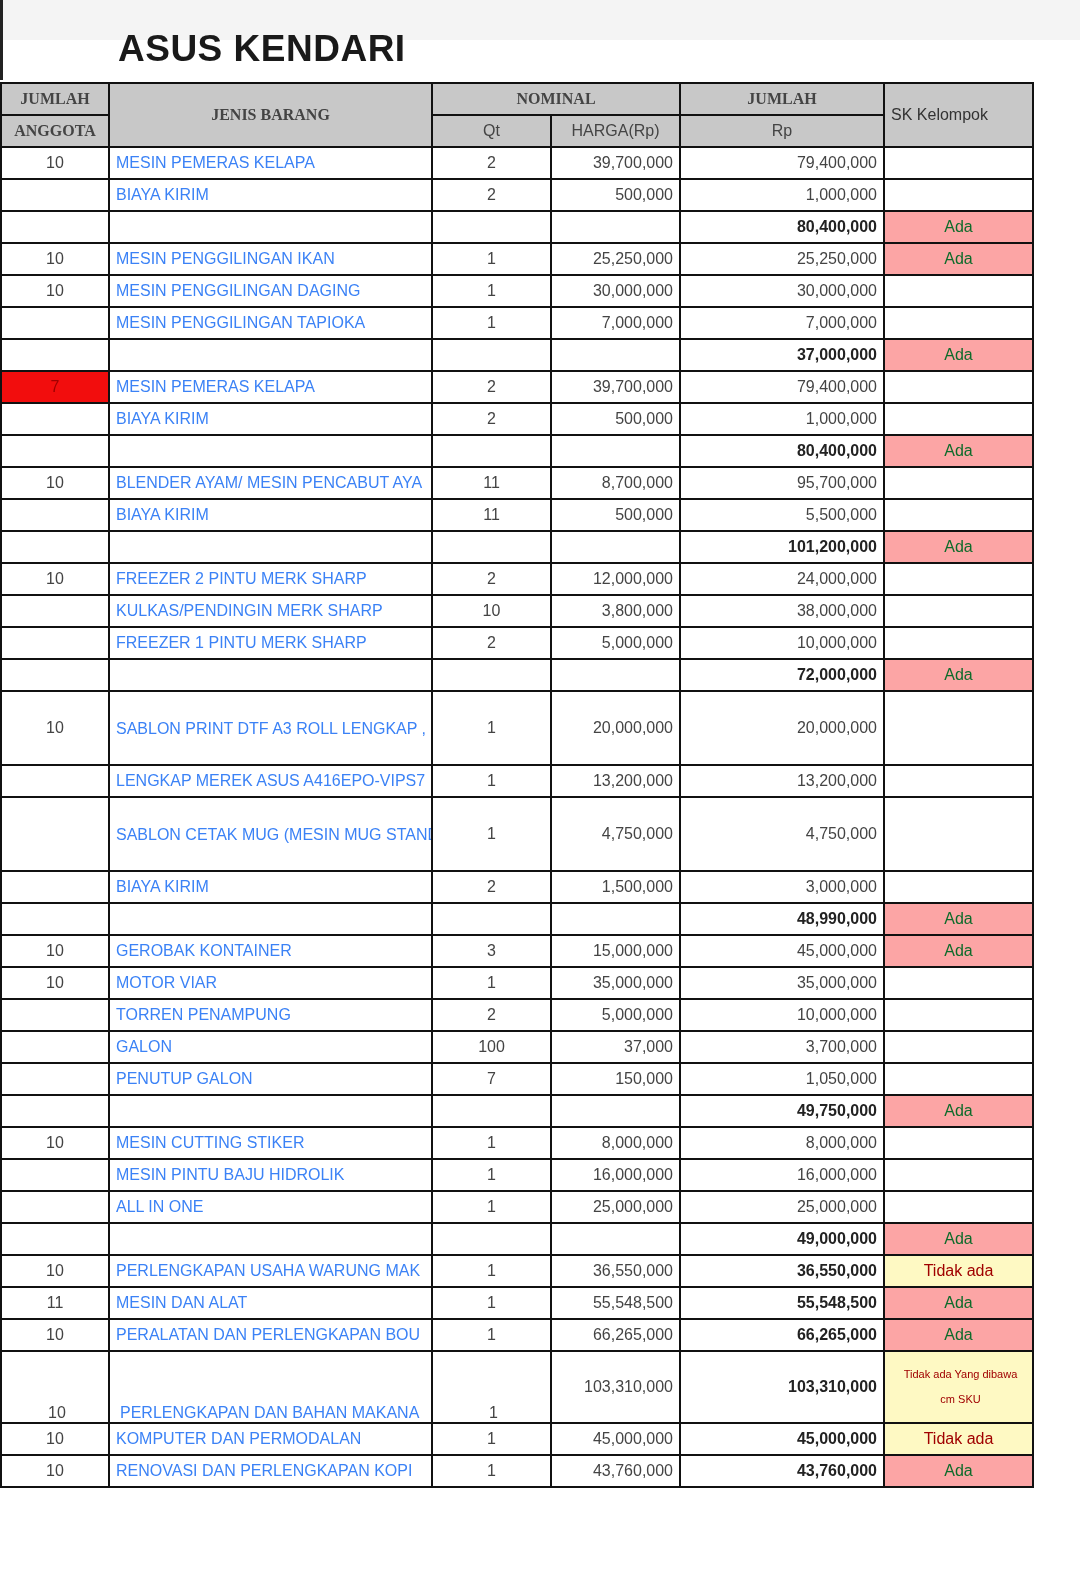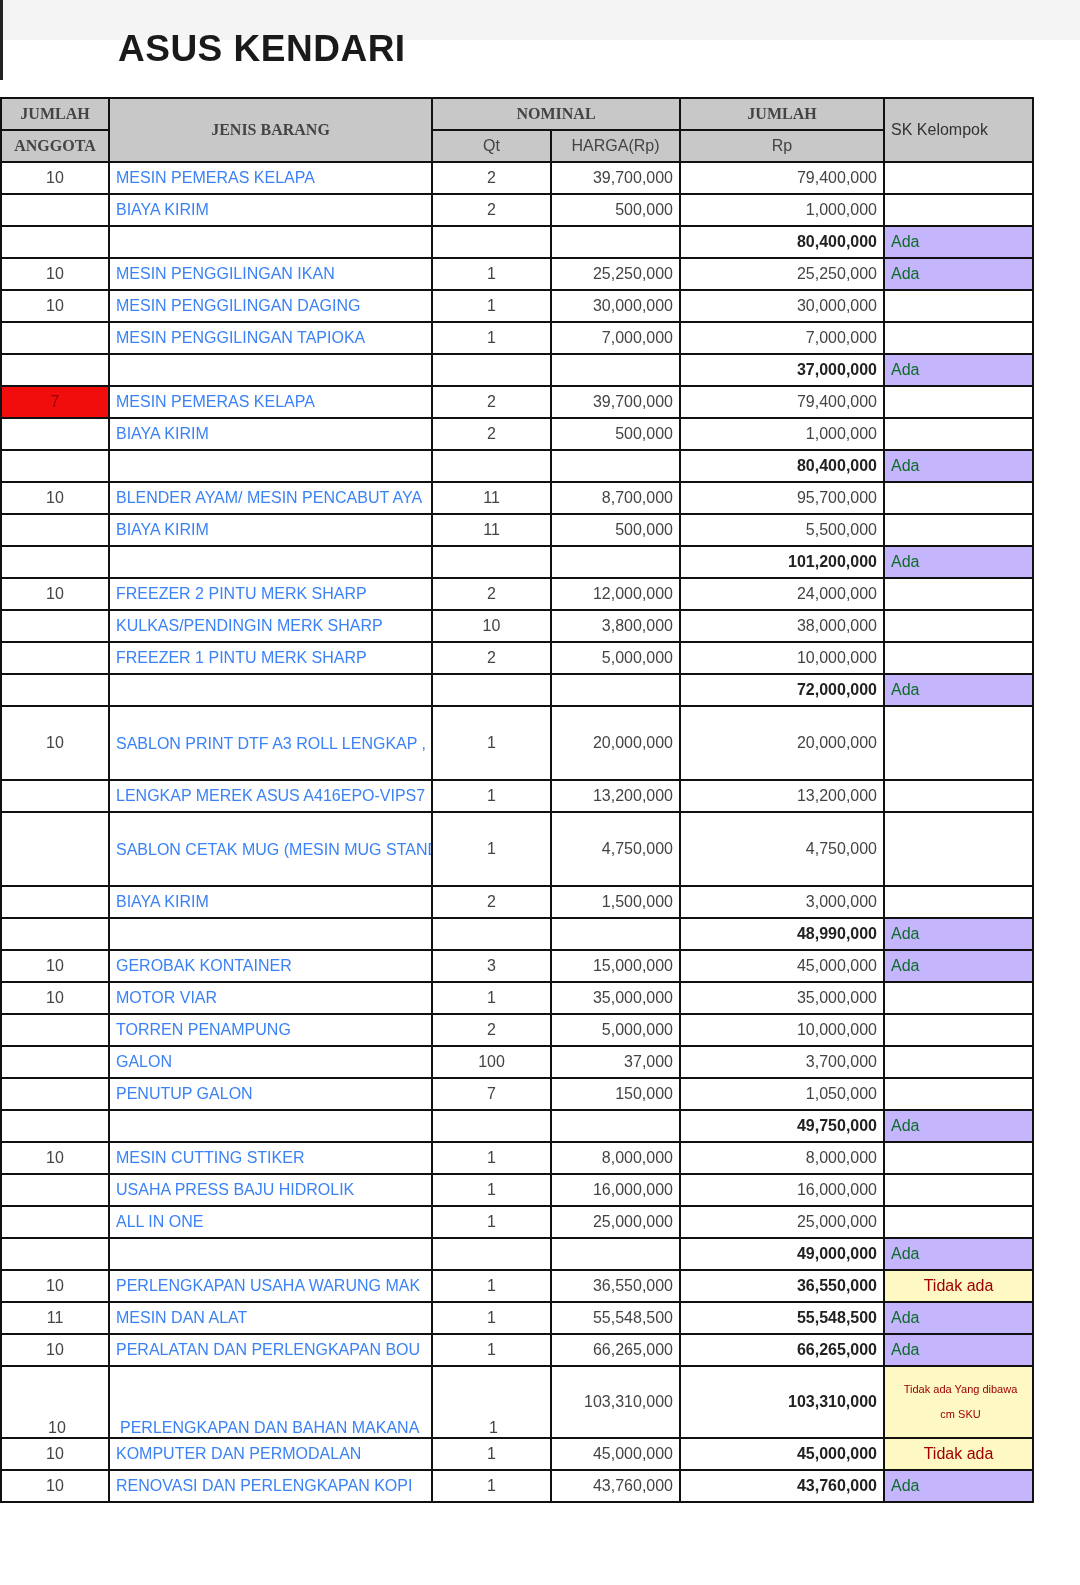--- a/index.html
+++ b/index.html
@@ -7,37 +7,37 @@
     width:1080px; height:1585px; background:#ffffff; position:relative; overflow:hidden;
     font-family:"Liberation Sans", sans-serif; color:#333;
   }
   .top-band { position:absolute; left:0; top:0; width:1080px; height:40px; background:#f4f4f4; }
   .left-edge { position:absolute; left:0; top:0; width:3px; height:80px; background:#222; }
   .title {
     position:absolute; left:118px; top:28px; font-size:37px; font-weight:bold; color:#1a1a1a;
     font-family:"Liberation Sans", sans-serif; letter-spacing:0.5px;
   }
   table.sheet {
-    position:absolute; left:0; top:97px; width:1032px; border-collapse:collapse; table-layout:fixed;
+    position:absolute; left:0; top:82px; width:1032px; border-collapse:collapse; table-layout:fixed;
   }
   table.sheet td, table.sheet th {
     border:2px solid #111; padding:0 6px; height:30px; font-size:16px; overflow:hidden; white-space:nowrap;
   }
   th {
     background:#c8c8c8; font-family:"Liberation Serif", serif; font-weight:bold; color:#444; font-size:17px;
     height:28px;
   }
   th.sub { font-family:"Liberation Sans", sans-serif; font-weight:normal; font-size:15px; color:#444;margin-top:43px; }
   th.sk { font-family:"Liberation Sans", sans-serif; font-weight:normal; font-size:21px; color:#333; text-align:left; padding-left:2px; }
   td.num { text-align:right; padding-right:10px; color:#444; }
   td.ctr { text-align:center; color:#444; }
   td.name { text-align:left; color:#3b82f6; font-size:15.5px; padding-left:3px; }
   td.wrap { white-space:normal; line-height:27px; }
   td.bold { font-weight:bold; color:#222; }
-  td.ada { background:#c4b5fd; color:#0d6b2a; font-size:20px; }
+  td.ada { background:#fca5a5; color:#0d6b2a; text-align:center; font-size:20px; }
   td.tidak { background:#fef9c3; color:#a00000; text-align:center; font-size:20px; }
   td.tidak.small { font-size:11px; line-height:25px; white-space:normal; }
   td.redcell { background:#f20d0d; color:#a00000; text-align:center; }
   tr.subtotal td { height:30px; }
   tr.tall td { height:72px; }
   tr.tall2 td { height:70px;padding-left:10px; }
   td.bottom { vertical-align:bottom; padding-bottom:2px; }
 </style>
 </head>
 <body>
@@ -298,21 +298,21 @@
       <tr>
         <td class="ctr">10</td>
         <td class="name">MESIN CUTTING STIKER</td>
         <td class="ctr">1</td>
         <td class="num">8,000,000</td>
         <td class="num">8,000,000</td>
         <td class=""></td>
       </tr>
       <tr>
         <td class="ctr"></td>
-        <td class="name">USAHA PRESS BAJU HIDROLIK</td>
+        <td class="name">MESIN PINTU BAJU HIDROLIK</td>
         <td class="ctr">1</td>
         <td class="num">16,000,000</td>
         <td class="num">16,000,000</td>
         <td class=""></td>
       </tr>
       <tr>
         <td class="ctr"></td>
         <td class="name">ALL IN ONE</td>
         <td class="ctr">1</td>
         <td class="num">25,000,000</td>

